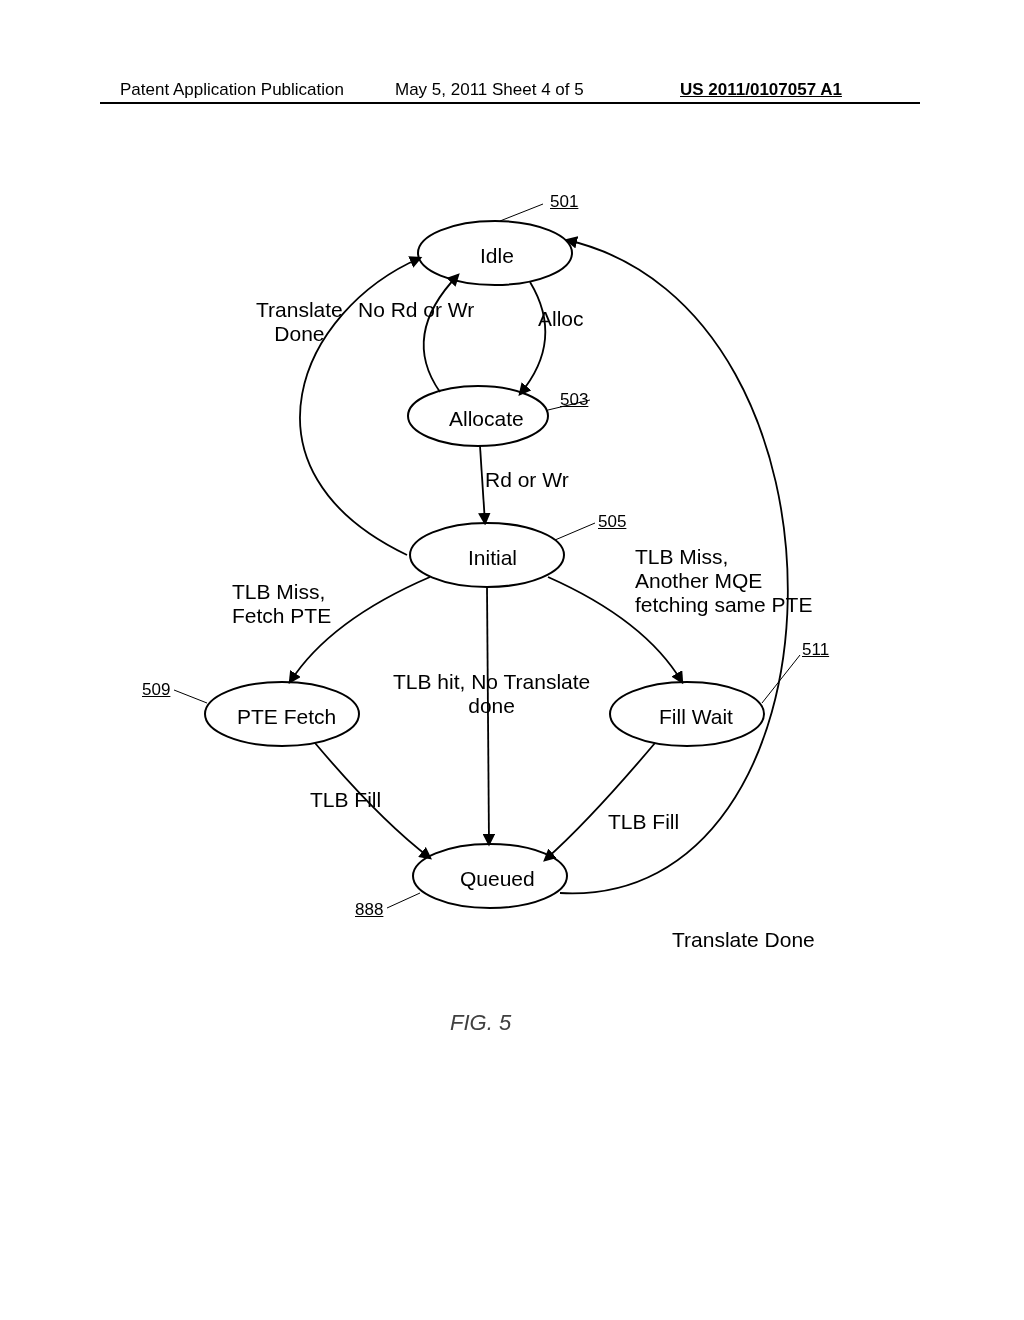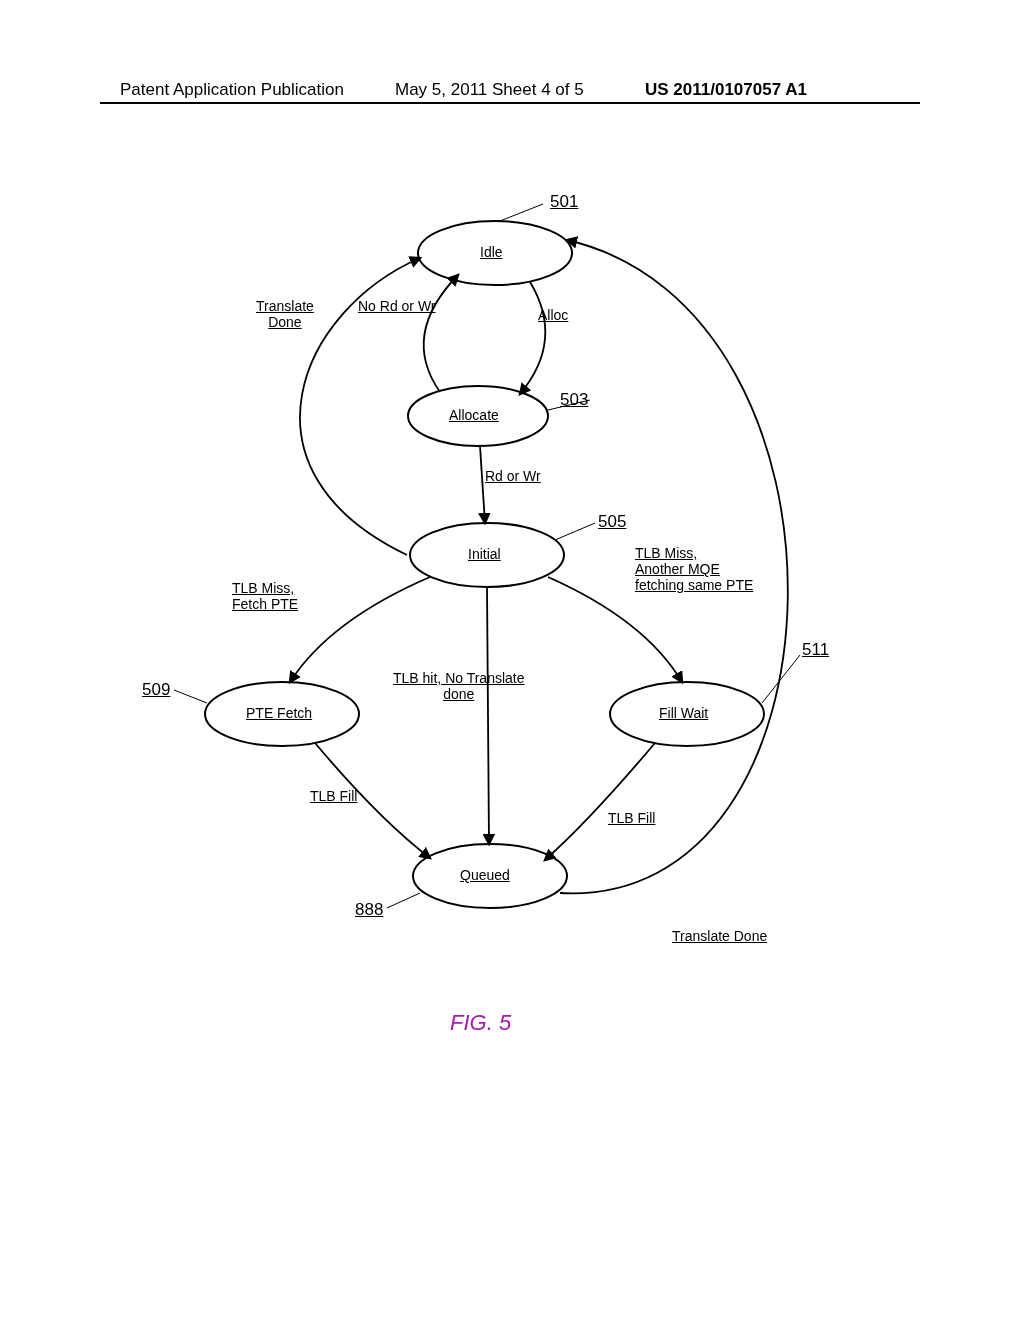--- a/index.html
+++ b/index.html
@@ -23,49 +23,49 @@
     position: absolute;
     left: 120px;
     font-weight: normal;
   }
   .header .center {
     position: absolute;
     left: 395px;
   }
   .header .right {
     position: absolute;
-    left: 645px;
+    left: 680px;
     font-weight: bold;
+    text-decoration: underline;
   }
   .header-rule {
     position: absolute;
     top: 102px;
     left: 100px;
     width: 820px;
     height: 2px;
     background: #000;
   }
   .label {
     position: absolute;
-    font-size: 14px;
+    font-size: 21px;
     color: #000;
     white-space: pre;
-    text-decoration: underline;
   }
   .ref {
     position: absolute;
     font-size: 17px;
     color: #000;
     text-decoration: underline;
   }
   .fig {
     position: absolute;
     font-size: 22px;
     font-style: italic;
-    color: #a21caf;
+    color: #404040;
   }
 </style>
 </head>
 <body>
 
 <div class="header">
   <div class="left">Patent Application Publication</div>
   <div class="center">May 5, 2011  Sheet 4 of 5</div>
   <div class="right">US 2011/0107057 A1</div>
 </div>
@@ -109,21 +109,21 @@
   <line x1="548" y1="410" x2="590" y2="400" stroke="#000" stroke-width="1"></line>
   <line x1="555" y1="540" x2="595" y2="523" stroke="#000" stroke-width="1"></line>
   <line x1="207" y1="703" x2="174" y2="690" stroke="#000" stroke-width="1"></line>
   <line x1="762" y1="703" x2="800" y2="655" stroke="#000" stroke-width="1"></line>
   <line x1="420" y1="893" x2="387" y2="908" stroke="#000" stroke-width="1"></line>
 </svg>
 
 <div class="label" style="left:480px;top:244px">Idle</div>
 <div class="label" style="left:449px;top:407px">Allocate</div>
 <div class="label" style="left:468px;top:546px">Initial</div>
-<div class="label" style="left:246px;top:705px">PTE Fetch</div>
+<div class="label" style="left:237px;top:705px">PTE Fetch</div>
 <div class="label" style="left:659px;top:705px">Fill Wait</div>
 <div class="label" style="left:460px;top:867px">Queued</div>
 
 <div class="label" style="left:256px;top:298px;text-align:center">Translate
 Done</div>
 <div class="label" style="left:358px;top:298px">No Rd or Wr</div>
 <div class="label" style="left:538px;top:307px">Alloc</div>
 <div class="label" style="left:485px;top:468px">Rd or Wr</div>
 <div class="label" style="left:232px;top:580px">TLB Miss,
 Fetch PTE</div>

